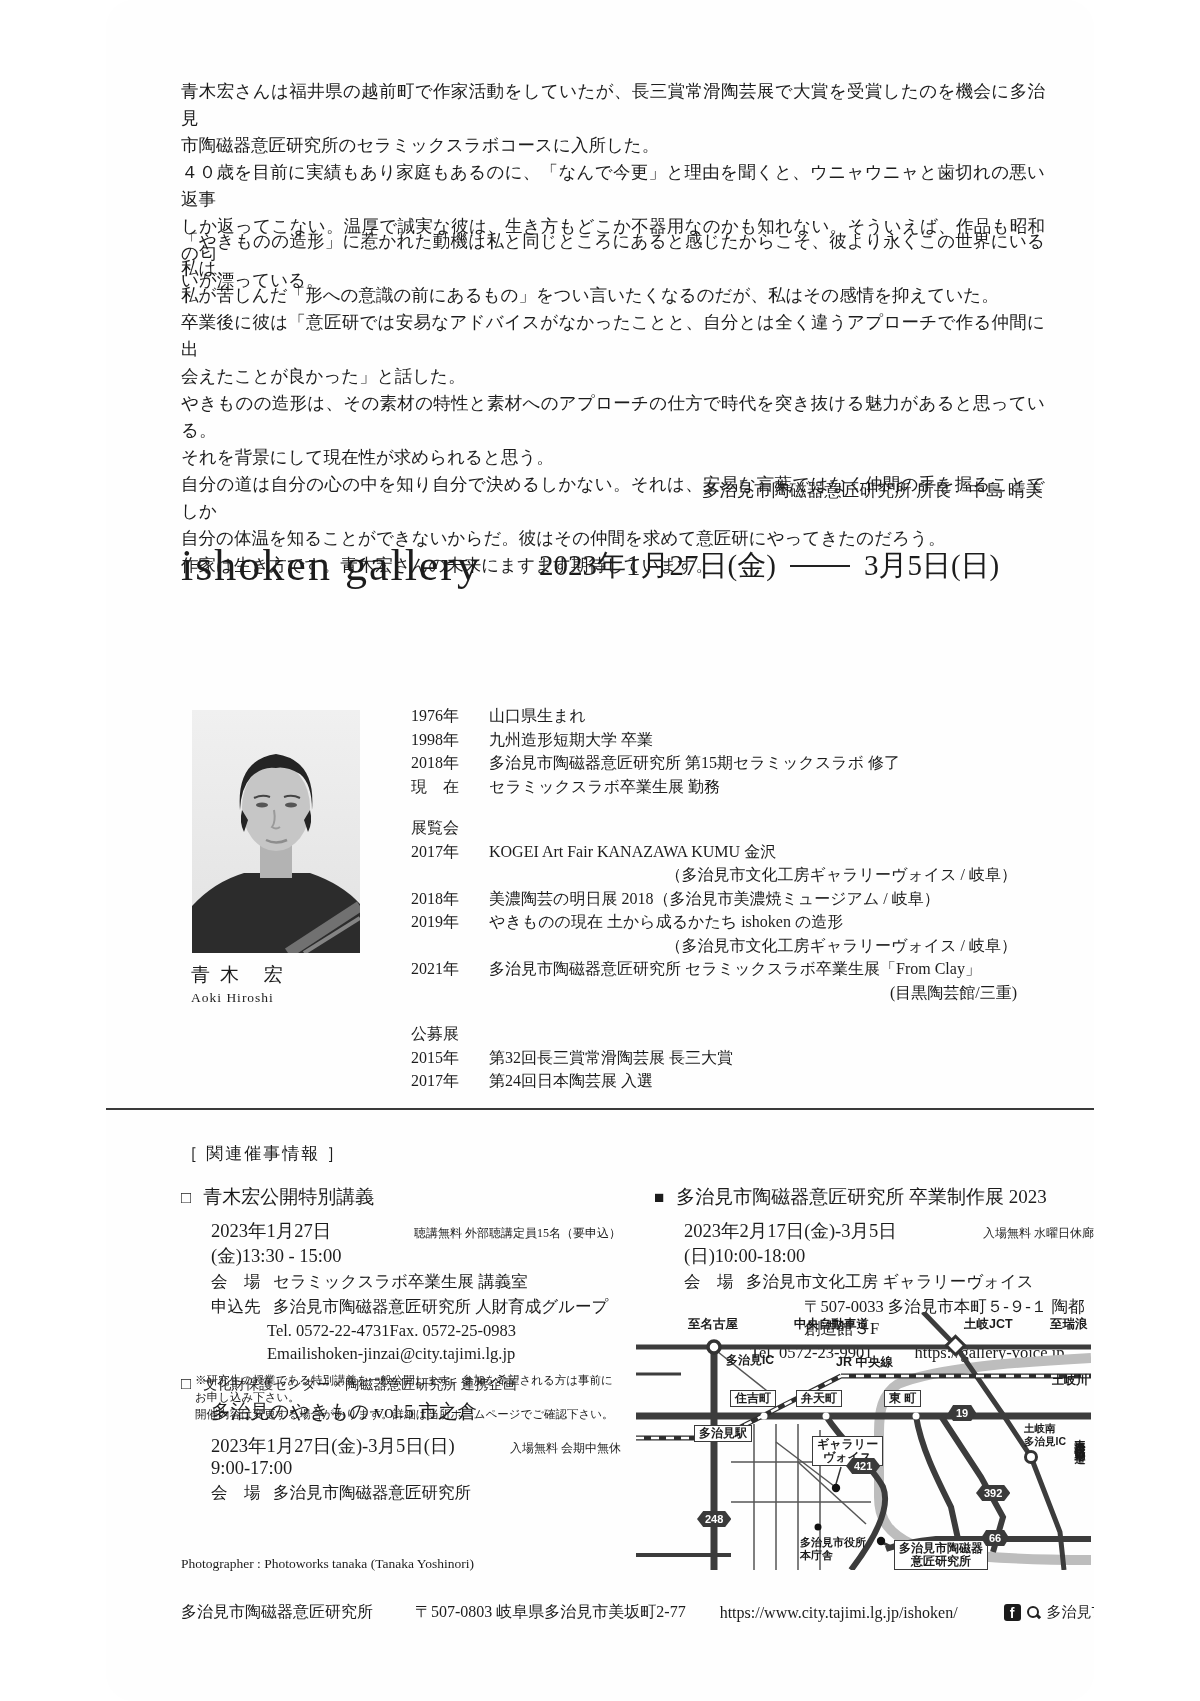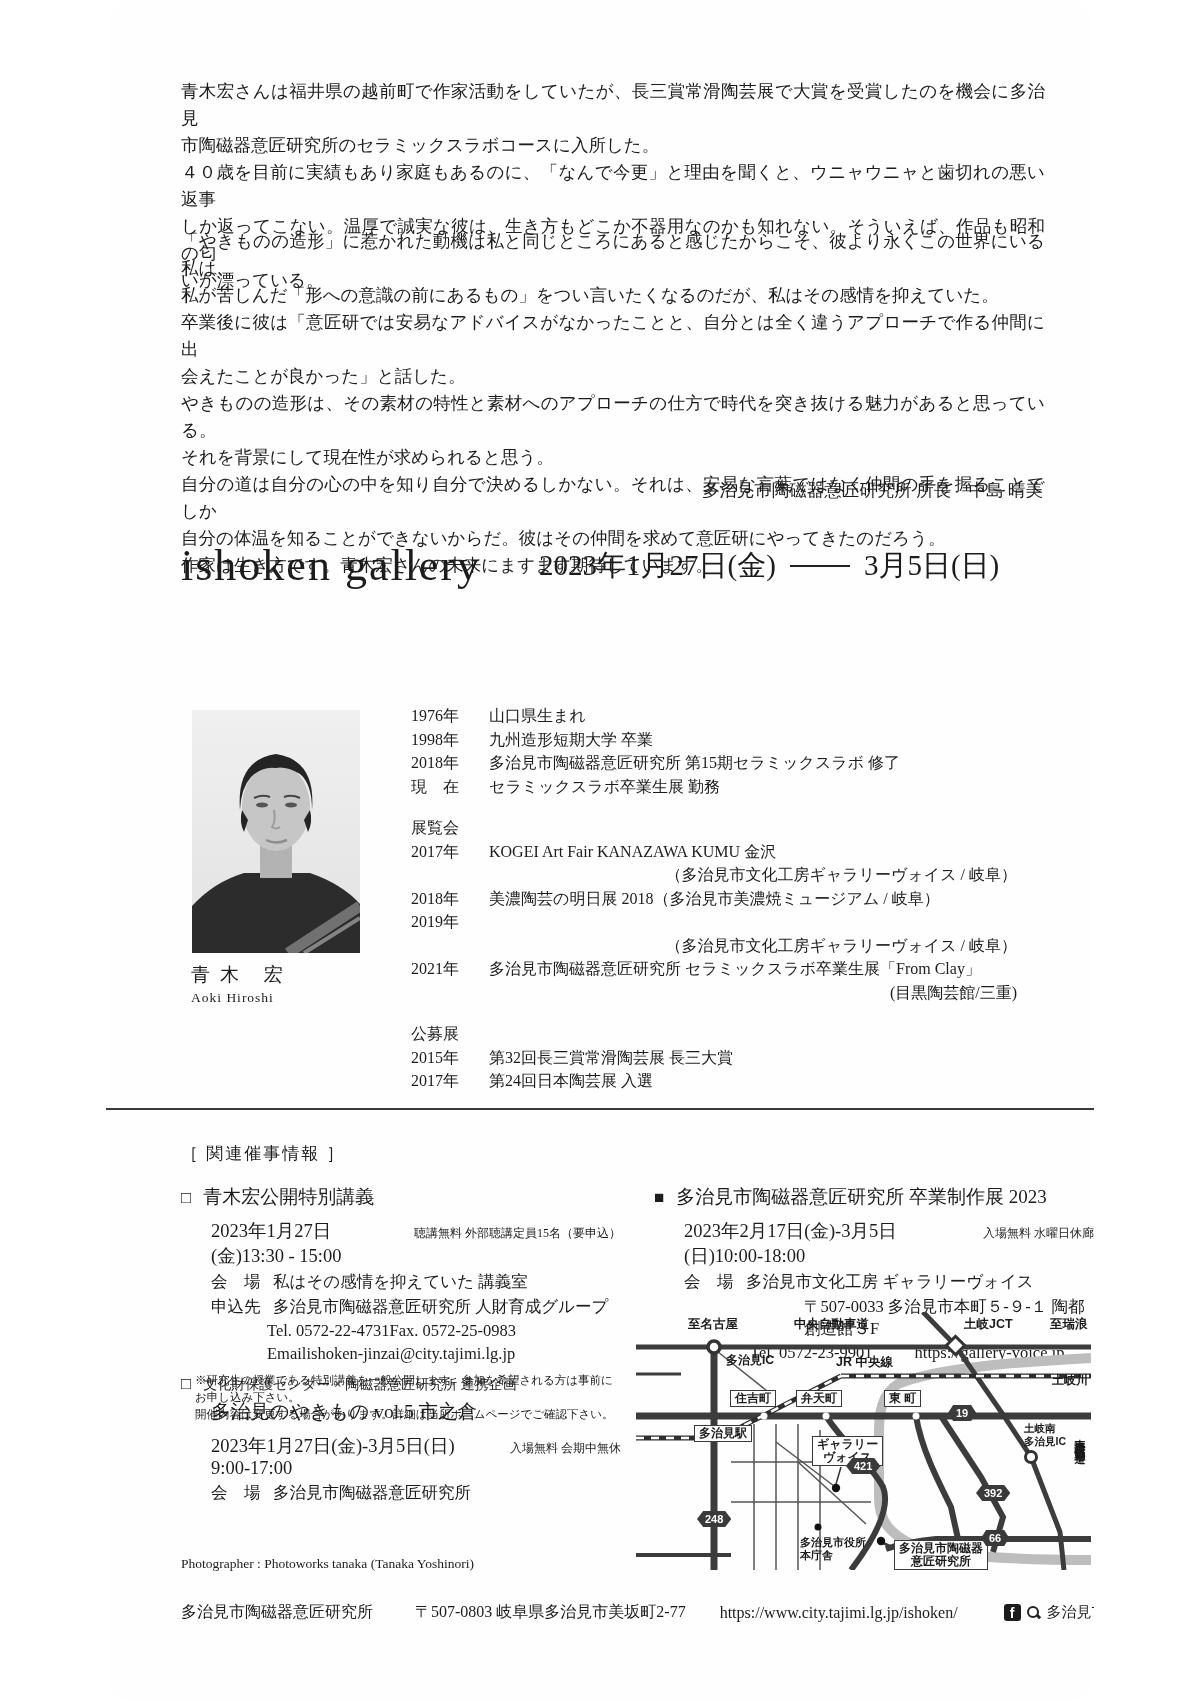--- a/index.html
+++ b/index.html
@@ -180,20 +180,21 @@
         <span class="yr">2017年</span>
         <span class="tx">KOGEI Art Fair KANAZAWA KUMU 金沢</span>
       </div>
     <div class="note-r">（多治見市文化工房ギャラリーヴォイス / 岐阜）</div>
     <div class="row">
         <span class="yr">2018年</span>
         <span class="tx">美濃陶芸の明日展 2018（多治見市美濃焼ミュージアム / 岐阜）</span>
       </div>
     <div class="row">
         <span class="yr">2019年</span>
+        <span class="tx">やきものの現在 土から成るかたち ishoken の造形</span>
       </div>
     <div class="note-r">（多治見市文化工房ギャラリーヴォイス / 岐阜）</div>
     <div class="row">
         <span class="yr">2021年</span>
         <span class="tx">多治見市陶磁器意匠研究所 セラミックスラボ卒業生展「From Clay」</span>
       </div>
     <div class="note-r">(目黒陶芸館/三重)</div>
 
     <div class="sect">公募展</div>
     <div class="row">
@@ -214,21 +215,21 @@
     <div class="ev-title-row">
       <span class="ev-marker">□</span>
       <span>青木宏公開特別講義</span>
     </div>
     <div class="ev-datetime">
       <span>2023年1月27日(金)13:30 - 15:00</span>
       <span class="small-note">聴講無料 外部聴講定員15名（要申込）</span>
     </div>
     <div class="ev-row">
         <span class="lbl">会　場</span>
-        <span class="val">私はその感情を抑えていた 講義室</span>
+        <span class="val">セラミックスラボ卒業生展 講義室</span>
       </div>
     <div class="ev-row">
         <span class="lbl">申込先</span>
         <span class="val">多治見市陶磁器意匠研究所 人財育成グループ</span>
       </div>
     <div class="ev-indent ev-telrow">
       <span>Tel. 0572-22-4731</span>
       <span>Fax. 0572-25-0983</span>
     </div>
     <div class="ev-indent ev-telrow">

